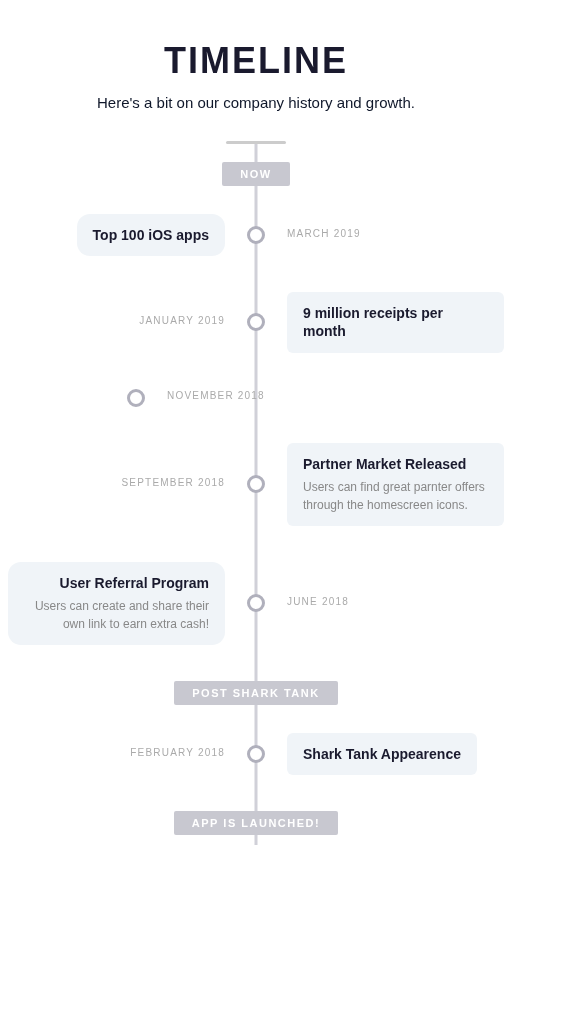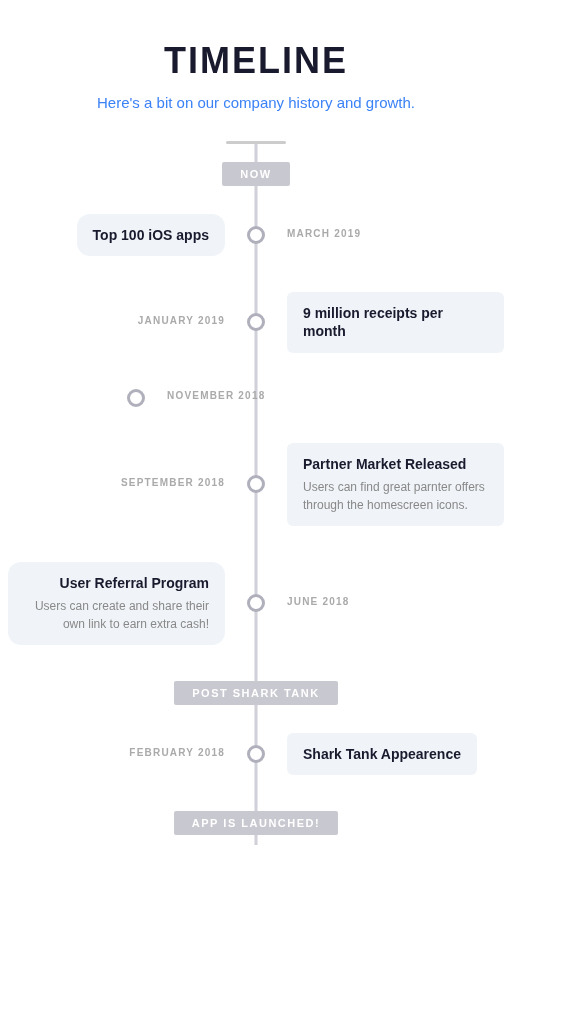--- a/index.html
+++ b/index.html
@@ -24,21 +24,21 @@
       font-size: 36px;
       font-weight: 800;
       color: #1a1a2e;
       letter-spacing: 2px;
       text-align: center;
       margin-bottom: 12px;
     }
 
     .page-subtitle {
       font-size: 15px;
-      color: #3b82f6;
+      color: #0f172a;
       text-align: center;
       margin-bottom: 30px;
     }
 
     .timeline-divider-top {
       width: 60px;
       height: 3px;
       background: #ccc;
       border-radius: 2px;
       margin-bottom: 0;
@@ -118,21 +118,21 @@
       width: 240px;
       display: flex;
       flex-direction: column;
       align-items: flex-start;
       padding-left: 22px;
     }
 
     
     .event-date {
       font-size: 10px;
-      font-weight: 700;
+      font-weight: 400;
       letter-spacing: 1.2px;
       color: #aaa;
       text-transform: uppercase;
       margin-bottom: 4px;
     }
 
     
     .event-card {
       background: #f0f4f8;
       border-radius: 6px;

